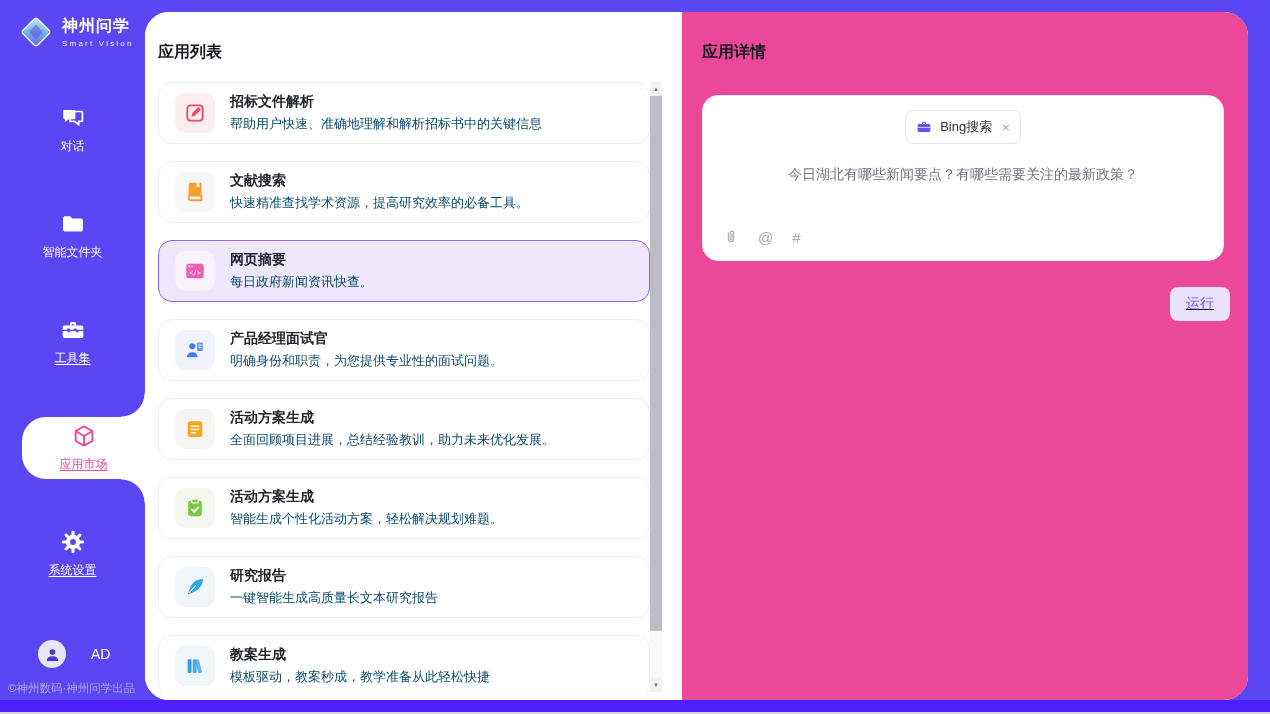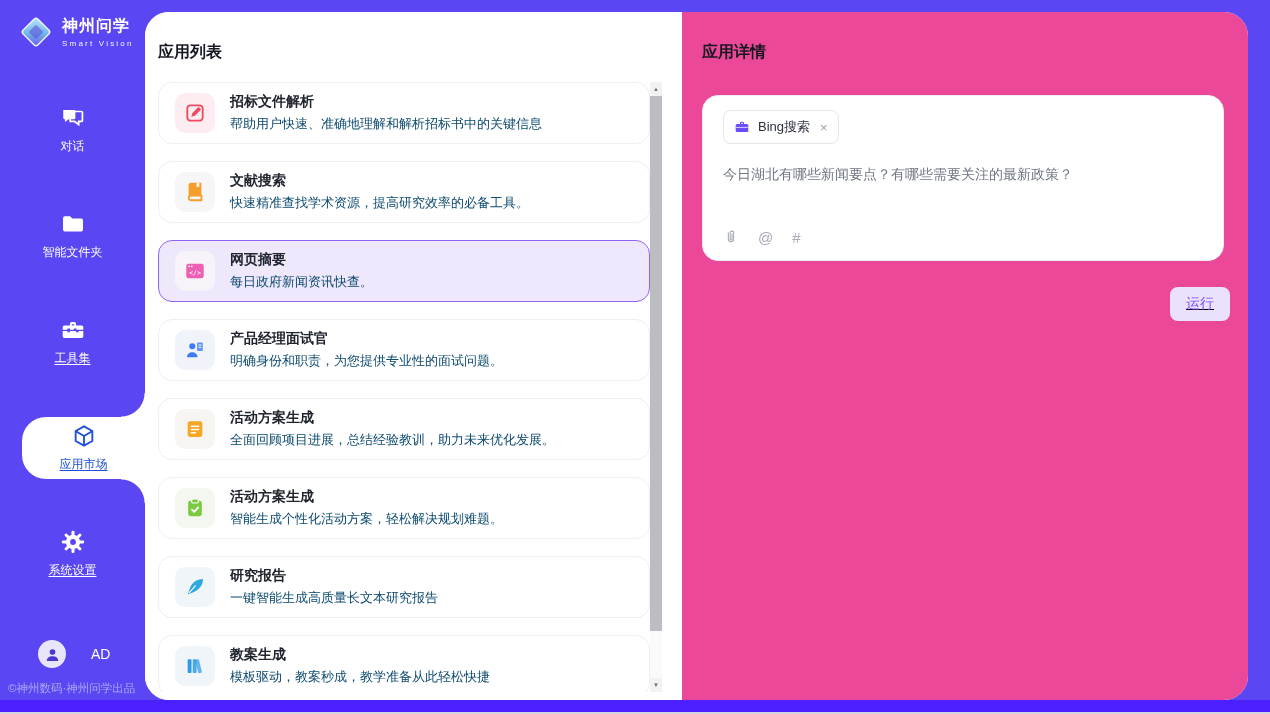--- a/index.html
+++ b/index.html
@@ -9,21 +9,21 @@
   
   .sidebar { position:absolute; left:0; top:0; bottom:14px; width:145px; z-index:2; }
   .logo { display:flex; align-items:center; gap:7px; padding:13px 0 0 17px; color:#fff; }
   .brand-name { font-size:16px; font-weight:700; letter-spacing:1px; }
   .brand-sub { font-size:8px; letter-spacing:2.2px; opacity:.95; margin-top:2px; }
   .nav { margin-top:48px; display:flex; flex-direction:column; }
   .nav-item { position:relative; height:62px; margin-bottom:44px; display:flex; flex-direction:column;
               align-items:center; justify-content:center; gap:7px; color:#fff; cursor:pointer; }
   .nav-label { font-size:12px; }
   .nav-label.u { text-decoration:underline; text-underline-offset:2px; }
-  .nav-item.selected { background:#fff; margin-left:22px; width:123px; border-radius:24px 0 0 24px; color:#1d4ed8; }
+  .nav-item.selected { background:#fff; margin-left:22px; width:123px; border-radius:24px 0 0 24px; color:#ec4899; }
   .nav-item.selected::before { content:""; position:absolute; right:0; top:-24px; width:24px; height:24px;
      background:radial-gradient(circle 24px at 0 0, #5A46F2 23px, #fff 24px); }
   .nav-item.selected::after  { content:""; position:absolute; right:0; bottom:-24px; width:24px; height:24px;
      background:radial-gradient(circle 24px at 0 100%, #5A46F2 23px, #fff 24px); }
   .user-badge { position:absolute; left:38px; bottom:32px; display:flex; align-items:center; gap:25px; color:#fff; font-size:14px; }
   .avatar { width:28px; height:28px; border-radius:50%; background:#E9E5FB; display:flex; align-items:center; justify-content:center; }
   .copyright { position:absolute; left:8px; bottom:4px; font-size:11.5px; color:rgba(255,255,255,.5); white-space:nowrap;margin-top:12px; }
 
   
   .content { position:absolute; left:145px; top:12px; right:22px; bottom:14px; background:#fff;
@@ -47,21 +47,21 @@
   
   .scrollbar { width:12px; flex:none; display:flex; flex-direction:column; background:#FAFAFC; }
   .sb-btn { height:14px; flex:none; background:#F2F2F5; color:#6b6f78; font-size:6px; line-height:14px;
             text-align:center; cursor:pointer; }
   .sb-track { flex:1; position:relative; }
   .sb-thumb { position:absolute; top:0; left:0; right:0; height:92%; background:#BCBDC3; cursor:pointer; }
 
   
   .panel-detail { flex:1; background:#ec4899; display:flex; flex-direction:column; }
   .input-card { margin:32px 24px 0 20px; background:#fff; border:1px solid #ECECF1; border-radius:16px;
-                height:166px; position:relative; padding:14px 20px; }
+                height:166px; position:relative; padding:14px 20px;text-align:center; }
   .chip { display:inline-flex; align-items:center; gap:8px; border:1px solid #E4E5EA; border-radius:8px;
           padding:7px 10px; background:#fff; font-size:13px; color:#2A2F3A; cursor:pointer; }
   .chip-x { color:#9AA0AA; font-size:13px; margin-left:2px; cursor:pointer; }
   .query { margin-top:22px; font-size:14px; color:#6F7682; cursor:text; }
   .tools-row { position:absolute; left:20px; bottom:14px; display:flex; align-items:center; gap:19px; color:#A6ABB5; }
   .tool-glyph { font-size:15px; cursor:pointer; }
   .run-row { display:flex; justify-content:flex-end; margin:26px 18px 0 0;text-decoration:underline; }
   .run-btn { background:#EAE2FC; color:#7C4DFF; border:none; border-radius:8px; padding:8px 16px;
              font-size:14px; font-family:inherit; cursor:pointer; }
   svg { display:block; }

